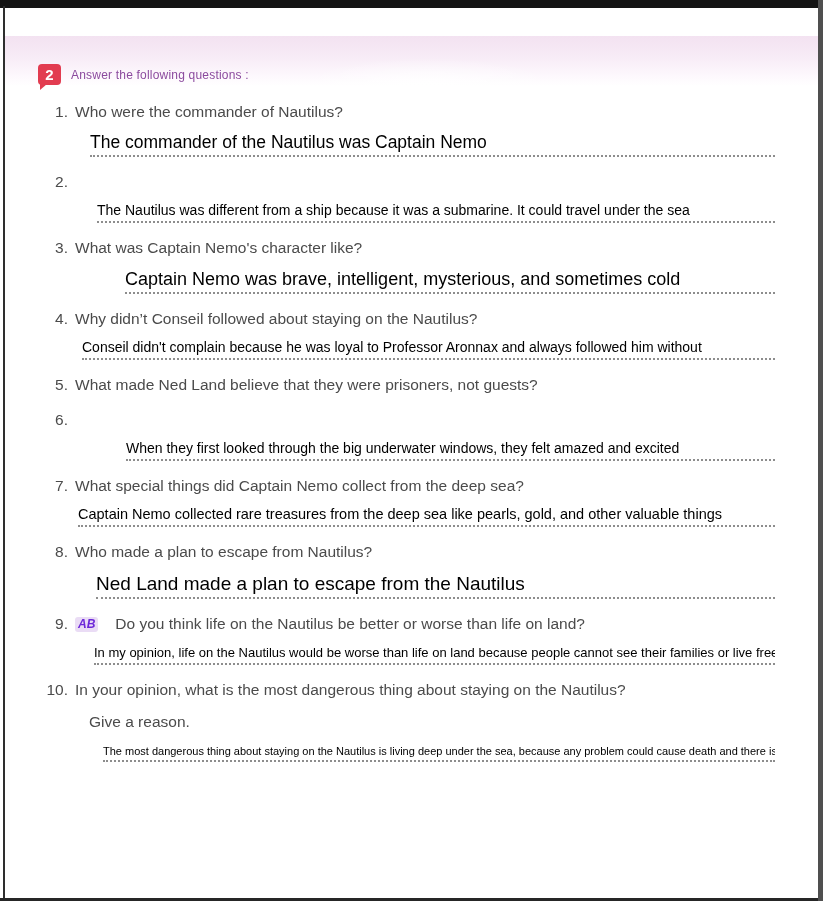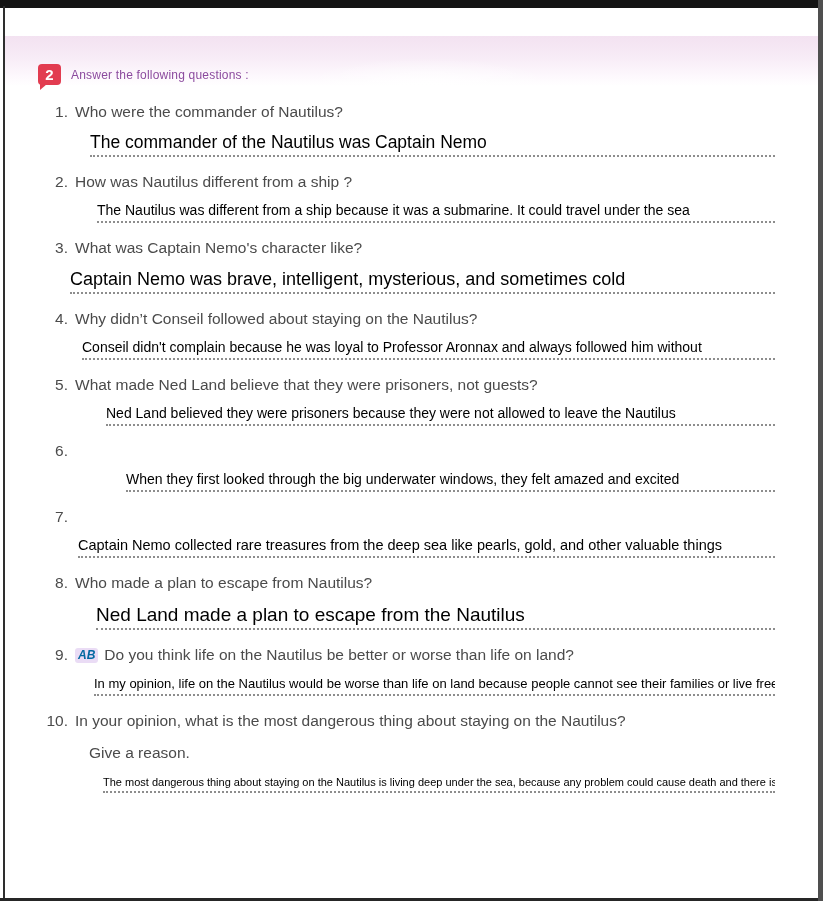--- a/index.html
+++ b/index.html
@@ -44,37 +44,37 @@
   }
   .heading { margin-left:10px; font-size:12px; font-weight:normal; letter-spacing:0.2px;text-align:center; }
 
   
   .qblock { margin-bottom:15px; }
   .q-line { display:flex; color:#4b4b4b; font-size:15.5px; font-weight:500; line-height:20px; }
   .q-num  { width:30px; text-align:right; margin-right:7px; flex-shrink:0; }
   .q-line2 { margin-left:51px; margin-top:12px; color:#4b4b4b; font-size:15.5px; font-weight:500; line-height:20px; }
 
   .ab-badge {
-    display:inline-block; background:#eadcf5; color:#0369a1;
+    display:inline-block; background:#eadcf5; color:#6d28d9;
     font-style:italic; font-weight:bold; font-size:12px;
     line-height:15px; padding:0 3px; border-radius:3px;
-    margin-right:6px; position:relative; top:-1px;
+    margin-right:17px; position:relative; top:-1px;
   }
 
   
   .ans-row {
     border-bottom:2px dotted #8d8d8d;
     margin-top:9px; padding-bottom:1px;
     white-space:nowrap; overflow:hidden;
   }
   .ans { color:#000000; }
 
   .a1  { margin-left:52px; } .a1  .ans { font-size:17.5px; line-height:23px; }
   .a2  { margin-left:59px; } .a2  .ans { font-size:14px;   line-height:19px; }
-  .a3  { margin-left:32px; } .a3  .ans { font-size:18px;   line-height:24px; }
+  .a3  { margin-left:87px; } .a3  .ans { font-size:18px;   line-height:24px; }
   .a4  { margin-left:44px; } .a4  .ans { font-size:14px;   line-height:19px; }
   .a5  { margin-left:68px; } .a5  .ans { font-size:14px;   line-height:19px; }
   .a6  { margin-left:88px; } .a6  .ans { font-size:14px;   line-height:19px; }
   .a7  { margin-left:40px; } .a7  .ans { font-size:14.5px; line-height:19px; }
   .a8  { margin-left:58px; } .a8  .ans { font-size:19px;   line-height:25px; }
   .a9  { margin-left:56px; } .a9  .ans { font-size:13px;   line-height:18px; }
   .a10 { margin-left:65px; } .a10 .ans { font-size:11px;   line-height:16px; }
 </style>
 </head>
 <body>
@@ -99,21 +99,20 @@
         <span class="q-text">Who were the commander of Nautilus?</span>
       </div>
       <div class="ans-row a1">
         <span class="ans">The commander of the Nautilus was Captain Nemo</span>
       </div>
     </div>
 
     <div class="qblock">
       <div class="q-line">
         <span class="q-num">2.</span>
-        <span class="q-text">How was Nautilus different from a ship ?</span>
       </div>
       <div class="ans-row a2">
         <span class="ans">The Nautilus was different from a ship because it was a submarine. It could travel under the sea</span>
       </div>
     </div>
 
     <div class="qblock">
       <div class="q-line">
         <span class="q-num">3.</span>
         <span class="q-text">What was Captain Nemo's character like?</span>
@@ -131,37 +130,35 @@
       <div class="ans-row a4">
         <span class="ans">Conseil didn't complain because he was loyal to Professor Aronnax and always followed him without</span>
       </div>
     </div>
 
     <div class="qblock">
       <div class="q-line">
         <span class="q-num">5.</span>
         <span class="q-text">What made Ned Land believe that they were prisoners, not guests?</span>
       </div>
-      <div class="ans-row a5">
-        <span class="ans">Ned Land believed they were prisoners because they were not allowed to leave the Nautilus</span>
-      </div>
     </div>
 
     <div class="qblock">
       <div class="q-line">
         <span class="q-num">6.</span>
       </div>
       <div class="ans-row a6">
         <span class="ans">When they first looked through the big underwater windows, they felt amazed and excited</span>
       </div>
     </div>
 
     <div class="qblock">
       <div class="q-line">
         <span class="q-num">7.</span>
+        <span class="q-text">What special things did Captain Nemo collect from the deep sea?</span>
       </div>
       <div class="ans-row a7">
         <span class="ans">Captain Nemo collected rare treasures from the deep sea like pearls, gold, and other valuable things</span>
       </div>
     </div>
 
     <div class="qblock">
       <div class="q-line">
         <span class="q-num">8.</span>
         <span class="q-text">Who made a plan to escape from Nautilus?</span>

